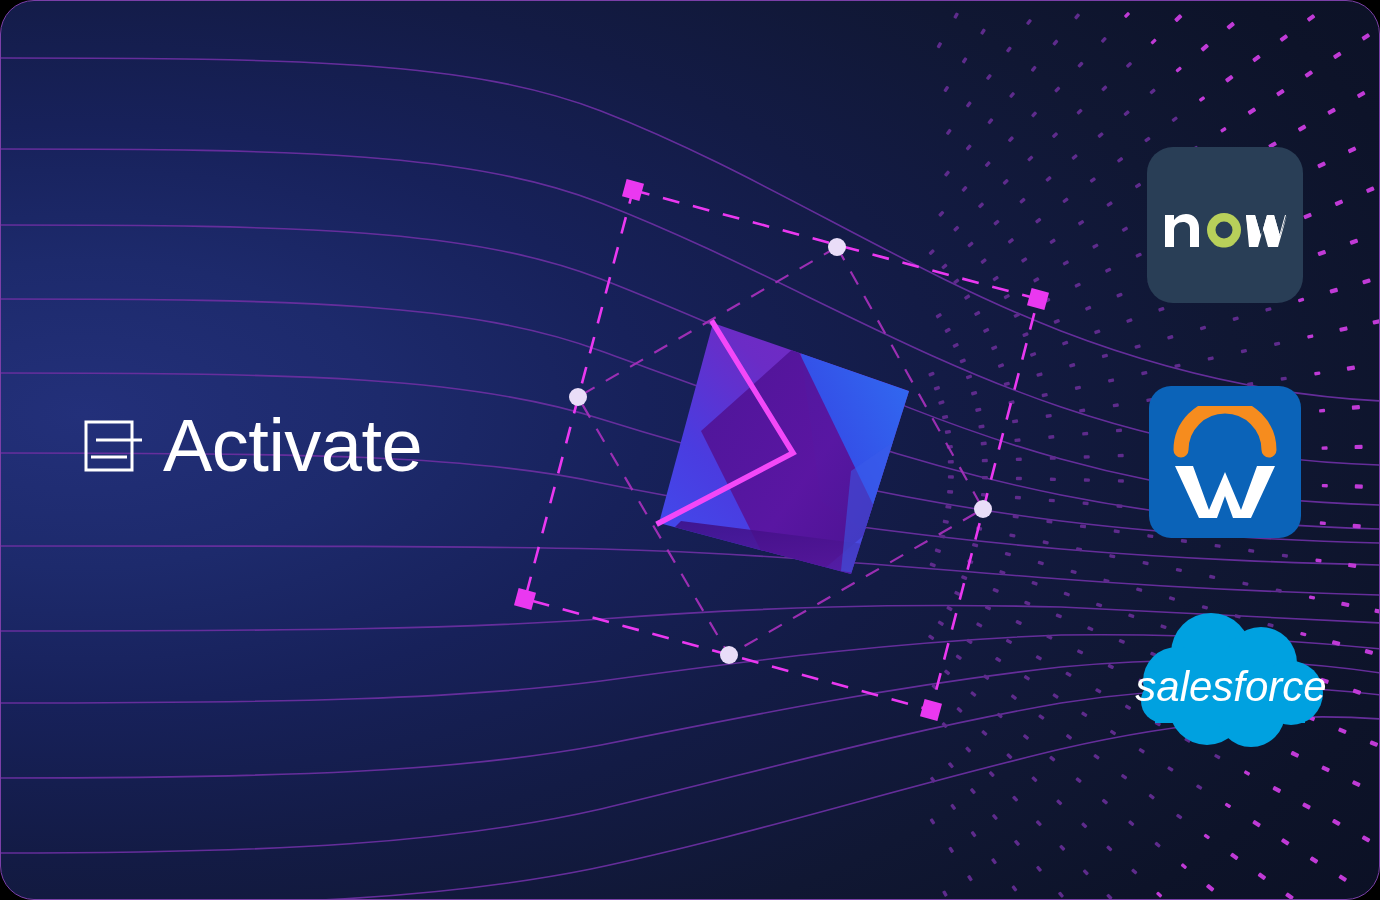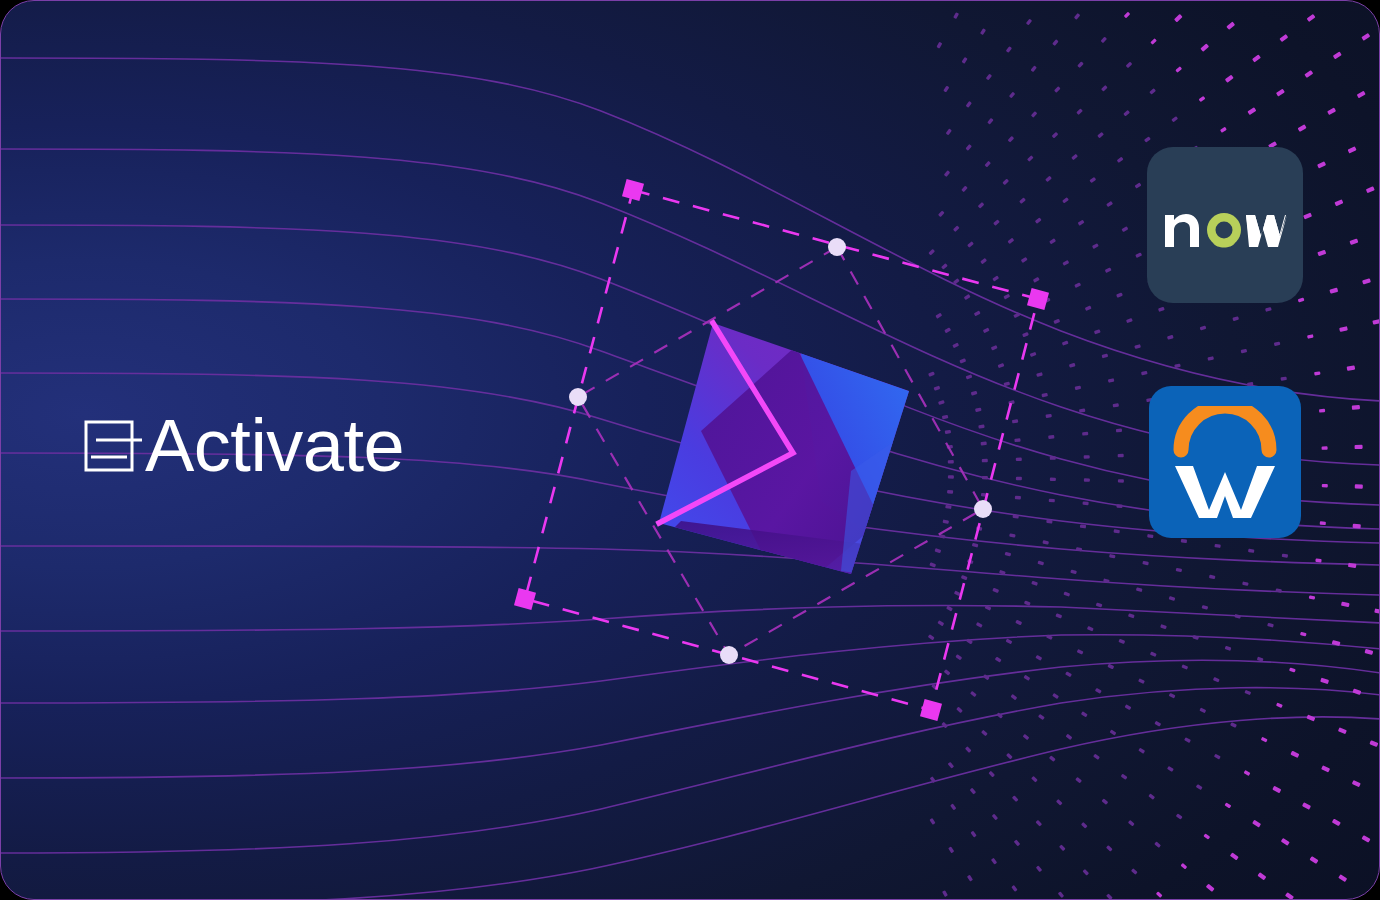--- a/index.html
+++ b/index.html
@@ -18,21 +18,21 @@
     border:1.5px solid #7b3fa8;
     background:
       radial-gradient(120% 95% at 6% 46%, #23307a 0%, #1d2a6c 18%, #17215a 34%, #131b45 52%, #101733 70%, #0d1329 85%, #0b1024 100%);
   }
   .layer{position:absolute; left:0; top:0; width:1380px; height:900px;}
   .layer svg{display:block;}
 
   
   #brand{
     position:absolute; left:82px; top:408px;
-    display:flex; align-items:center; gap:0;
+    display:flex; align-items:center; gap:18px;
     z-index:14;
   }
   #brand-mark{width:62px;height:62px;flex:0 0 62px;}
   #brand-text{
     color:#ffffff;
     font-size:74px;
     font-weight:300;
     letter-spacing:-0.5px;
     line-height:1;
     white-space:nowrap;
@@ -600,14 +600,29 @@
     </svg>
   </div>
 
   <div class="logo" id="logo-workday">
     <svg width="108" height="112" viewBox="0 0 108 112">
       <path d="M10,44 A44,44 0 0 1 98,44" fill="none" stroke="#f68c1e" stroke-width="15" stroke-linecap="round"></path>
       <path d="M4,60 L22,60 L38,104 L54,66 L70,104 L86,60 L104,60 L80,112 L62,112 L54,90 L46,112 L28,112 Z" fill="#ffffff"></path>
     </svg>
   </div>
 
+  <div class="logo" id="logo-salesforce">
+    <svg width="196" height="150" viewBox="0 0 196 150">
+      <g fill="#00a1e0">
+        <circle cx="78" cy="44" r="40"></circle>
+        <circle cx="128" cy="54" r="36"></circle>
+        <circle cx="44" cy="72" r="34"></circle>
+        <circle cx="158" cy="84" r="32"></circle>
+        <circle cx="74" cy="98" r="38"></circle>
+        <circle cx="118" cy="104" r="34"></circle>
+        <circle cx="30" cy="92" r="22"></circle>
+        <rect x="22" y="58" width="150" height="56"></rect>
+      </g>
+      <text x="98" y="92" text-anchor="middle" font-family="Liberation Sans, sans-serif" font-size="42" font-style="italic" font-weight="400" fill="#ffffff">salesforce</text>
+    </svg>
+  </div>
 
 </div>
 
 </body></html>

